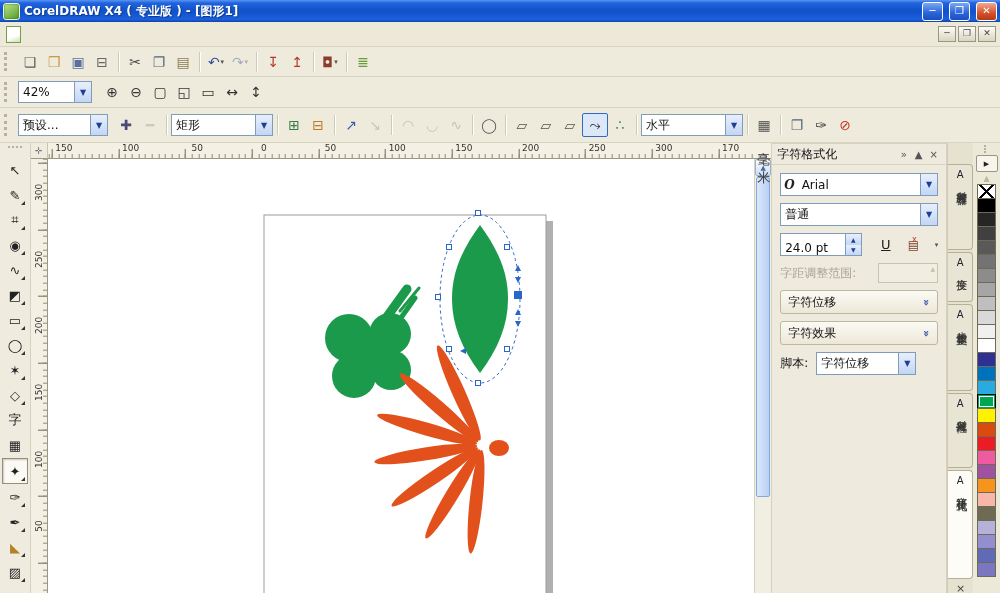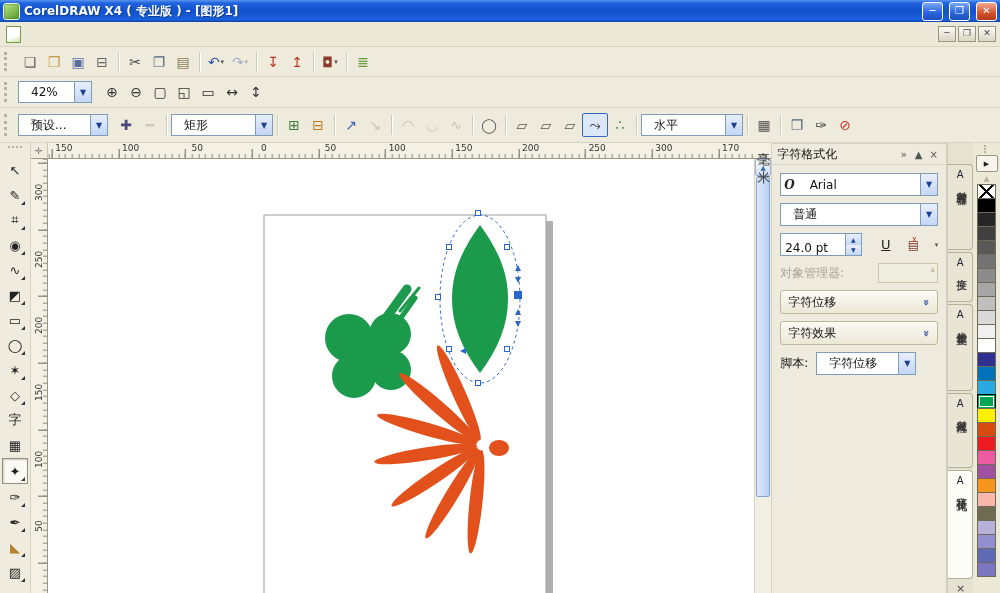--- a/index.html
+++ b/index.html
@@ -25,21 +25,21 @@
   
   .toolbar{display:flex;align-items:center;background:#eeebdc;border-bottom:1px solid #d9d5c3;padding-left:2px;}
   .tb-std{height:29px;} .tb-zoom{height:30px;} .tb-prop{height:34px;}
   .grip{width:7px;height:65%;border-left:3px dotted #b7b2a0;margin:0 4px 0 2px;}
   .ticon{min-width:24px;height:22px;display:flex;align-items:center;justify-content:center;font-size:14px;color:#333;position:relative;}
   .ticon .glyph{pointer-events:none;}
   .ticon.disabled{opacity:.4;}
   .dd{font-size:7px;color:#555;margin-left:1px;}
   .sep{width:1px;height:20px;background:#cfcab6;margin:0 4px;box-shadow:1px 0 0 #fff;}
   .combo{display:flex;align-items:center;background:#fff;border:1px solid #7f9db9;height:20px;font-size:12px;}
-  .combo .cval{flex:1;padding:0 12px;white-space:nowrap;overflow:hidden;}
+  .combo .cval{flex:1;padding:0 4px;white-space:nowrap;overflow:hidden;}
   .combo .carrow{width:16px;align-self:stretch;display:flex;align-items:center;justify-content:center;
     background:linear-gradient(#e8effc,#c3d6f5);border-left:1px solid #7f9db9;color:#1c3f94;font-size:8px;}
   .pressed{border:1px solid #316ac5;background:#dce8f8;border-radius:2px;}
   
   .main{display:flex;height:453px;}
   .toolbox{width:30px;background:#efecdf;border-right:1px solid #d6d2c0;display:flex;flex-direction:column;align-items:center;padding-top:3px;}
   .tbox-grip{height:6px;width:14px;border-top:2px dotted #b7b2a0;margin-bottom:4px;}
   .tool{width:24px;height:24px;margin-bottom:1px;display:flex;align-items:center;justify-content:center;font-size:13px;color:#222;position:relative;}
   .tool.flyout::after{content:"";position:absolute;right:2px;bottom:2px;border-left:4px solid transparent;border-bottom:4px solid #333;}
   .tool.selected{background:#fbfaf4;border:1px solid #94907c;box-shadow:inset 1px 1px 2px rgba(0,0,0,.2);}
@@ -493,21 +493,21 @@
                 <div>▲</div>
                 <div>▼</div>
               </span>
           </div>
           <div style="flex:1;"></div>
           <div class="ubtn">U</div>
           <div class="strikebtn">▤<span style="color:#c0392b;font-size:8px;position:relative;left:-7px;top:-5px;">x</span></div>
           <span class="dd">▾</span>
         </div>
         <div class="kernrow">
-          <span class="kernlabel">对象管理器:</span>
+          <span class="kernlabel">字距调整范围:</span>
           <span class="kernbox">
               <span>▲</span>
             </span>
         </div>
         <div class="sec">
           <span>字符位移</span>
           <span class="chev">»</span>
         </div>
         <div class="sec">
           <span>字符效果</span>

